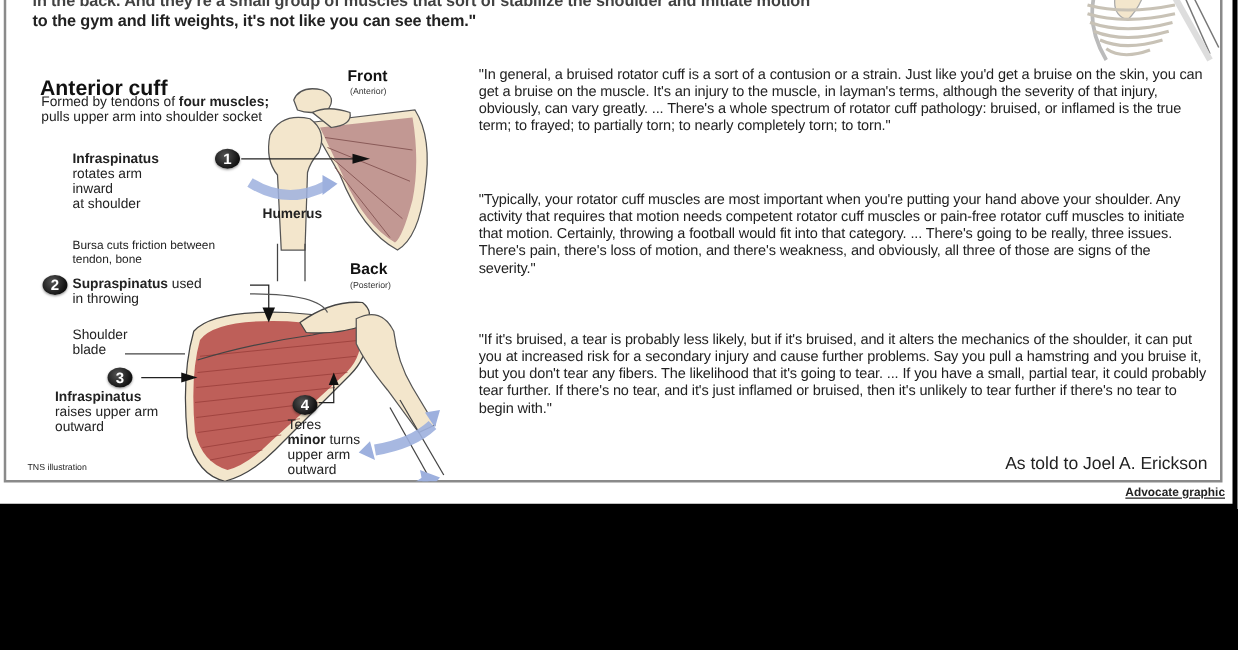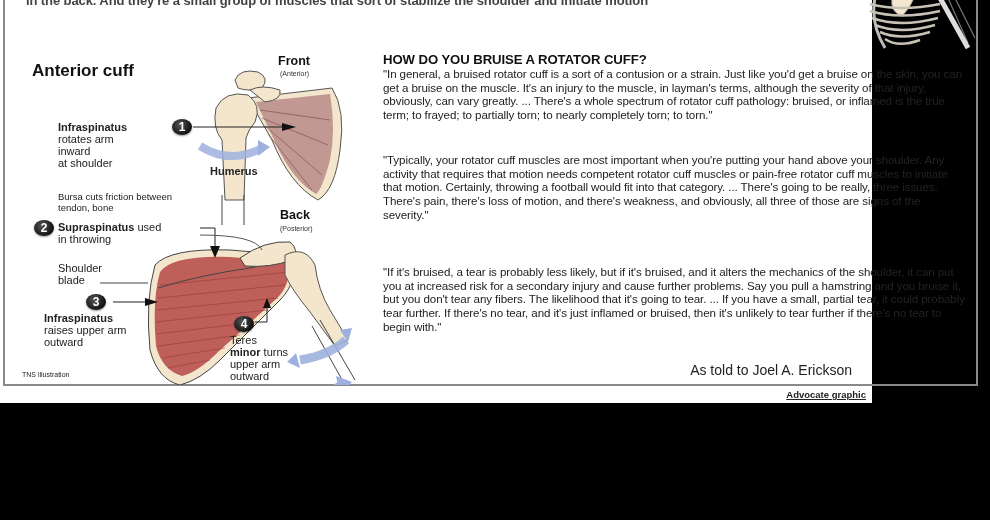--- a/index.html
+++ b/index.html
@@ -1,20 +1,20 @@
 <!DOCTYPE html>
 <html><head>
   <meta charset="utf-8">
   <style>
     html, body { margin: 0; padding: 0; }
     body {
       width: 990px; height: 520px; background: #000; position: relative; overflow: hidden;
       font-family: "Liberation Sans", sans-serif; color: #1a1a1a;
     }
-    .page { position: absolute; left: 0; top: 0; width: 872px; height: 403px; background: #fff; }
+    .page { position: absolute; left: 0; top: 0; width: 986px; height: 403px; background: #fff; }
     .frame {
       position: absolute; left: 3px; top: -10px; width: 975px; height: 396px;
       border: 2px solid #8a8a8a; box-sizing: border-box;
     }
     .credit {
       position: absolute; right: 6px; top: 389px; font-size: 9.5px; font-weight: bold; color: #222; text-decoration: underline;
     }
     .intro {
       position: absolute; left: 26px; top: -7px; width: 760px;
       font-size: 13px; line-height: 15.5px; font-weight: bold; color: #222; letter-spacing: -0.1px;
@@ -48,20 +48,21 @@
     .attrib { position: absolute; right: 20px; top: 362px; font-size: 14px; color: #222; }
   </style>
 </head>
 <body>
 
 <div class="page">
   <div class="frame"></div>
 
   <div class="intro">
     <div style="opacity:0.85">in the back. And they're a small group of muscles that sort of stabilize the shoulder and initiate motion</div>
+    <div>to the gym and lift weights, it's not like you can see them."</div>
   </div>
 
   <svg class="ribs" viewBox="0 0 150 58">
     <path d="M45 0 Q40 25 55 50" stroke="#bbb" stroke-width="3" fill="none"></path>
     <path d="M62 0 Q60 14 72 18 Q80 10 84 0 Z" fill="#f3e6cc" stroke="#aaa"></path>
     <g stroke="#c8c2b6" stroke-width="2.5" fill="none">
       <path d="M40 6 Q70 14 110 6"></path>
       <path d="M40 13 Q70 22 110 13"></path>
       <path d="M42 20 Q70 30 108 20"></path>
       <path d="M45 27 Q70 37 105 27"></path>
@@ -135,20 +136,23 @@
         <path d="M200 185 Q255 185 262 200" stroke="#555" fill="none"></path>
         <line x1="100" y1="233" x2="148" y2="233" stroke="#444"></line>
         <line x1="113" y1="252" x2="150" y2="252" stroke="#222"></line>
         <path d="M145 248 L158 252 L145 256 Z" fill="#111"></path>
         <path d="M255 272 L267 272 L267 256" stroke="#222" fill="none"></path>
         <path d="M263 258 L267 248 L271 258 Z" fill="#111"></path>
       </g>
     </svg>
 
     <div class="lbl title">Anterior cuff</div>
+    <div class="lbl subtitle">
+      <span>Formed by tendons of </span><b>four muscles;</b><span> pulls upper arm into shoulder socket</span>
+    </div>
 
     <div class="lbl view-head" style="left:278px;top:4px">Front</div>
     <div class="lbl tiny" style="left:280px;top:20px">(Anterior)</div>
 
     <div class="lbl small" style="left:58px;top:71px;font-weight:bold">Infraspinatus</div>
     <div class="lbl small" style="left:58px;top:83px">rotates arm</div>
     <div class="lbl small" style="left:58px;top:95px">inward</div>
     <div class="lbl small" style="left:58px;top:107px">at shoulder</div>
     <div class="num" style="left:172px;top:69px">1</div>
 
@@ -177,21 +181,20 @@
     <div class="lbl small" style="left:230px;top:296px">
       <b>minor</b><span> turns</span>
     </div>
     <div class="lbl small" style="left:230px;top:308px">upper arm</div>
     <div class="lbl small" style="left:230px;top:320px">outward</div>
 
     <div class="lbl" style="left:22px;top:321px;font-size:7px">TNS illustration</div>
   </div>
 
   <div class="qa q1">
-    <h3>HOW DO YOU BRUISE A ROTATOR CUFF?</h3>
     <p>"In general, a bruised rotator cuff is a sort of a contusion or a strain. Just like you'd get a bruise on the skin, you can get a bruise on the muscle. It's an injury to the muscle, in layman's terms, although the severity of that injury, obviously, can vary greatly. ... There's a whole spectrum of rotator cuff pathology: bruised, or inflamed is the true term; to frayed; to partially torn; to nearly completely torn; to torn."</p>
   </div>
   <div class="qa q2">
     <p>"Typically, your rotator cuff muscles are most important when you're putting your hand above your shoulder. Any activity that requires that motion needs competent rotator cuff muscles or pain-free rotator cuff muscles to initiate that motion. Certainly, throwing a football would fit into that category. ...  There's going to be really, three issues. There's pain, there's loss of motion, and there's weakness, and obviously, all three of those are signs of the severity."</p>
   </div>
   <div class="qa q3">
     <p>"If it's bruised, a tear is probably less likely, but if it's bruised, and it alters the mechanics of the shoulder, it can put you at increased risk for a secondary injury and cause further problems. Say you pull a hamstring and you bruise it, but you don't tear any fibers. The likelihood that it's going to tear. ... If you have a small, partial tear, it could probably tear further. If there's no tear, and it's just inflamed or bruised, then it's unlikely to tear further if there's no tear to begin with."</p>
   </div>
   <div class="attrib">As told to Joel A. Erickson</div>
 

